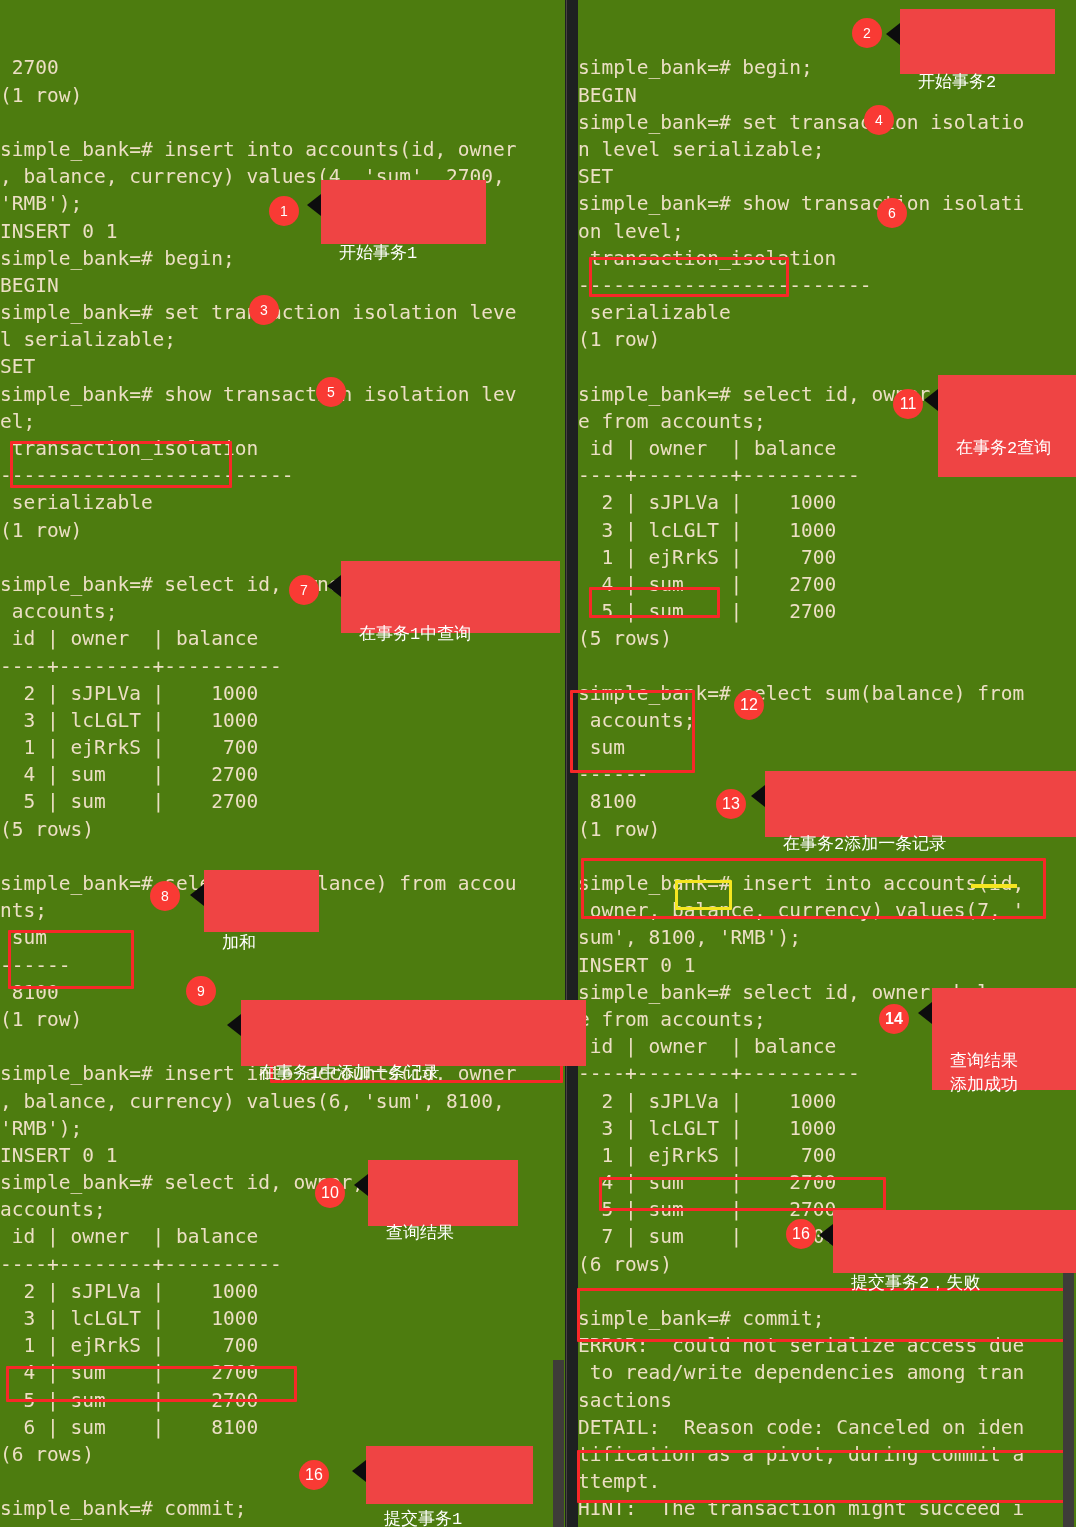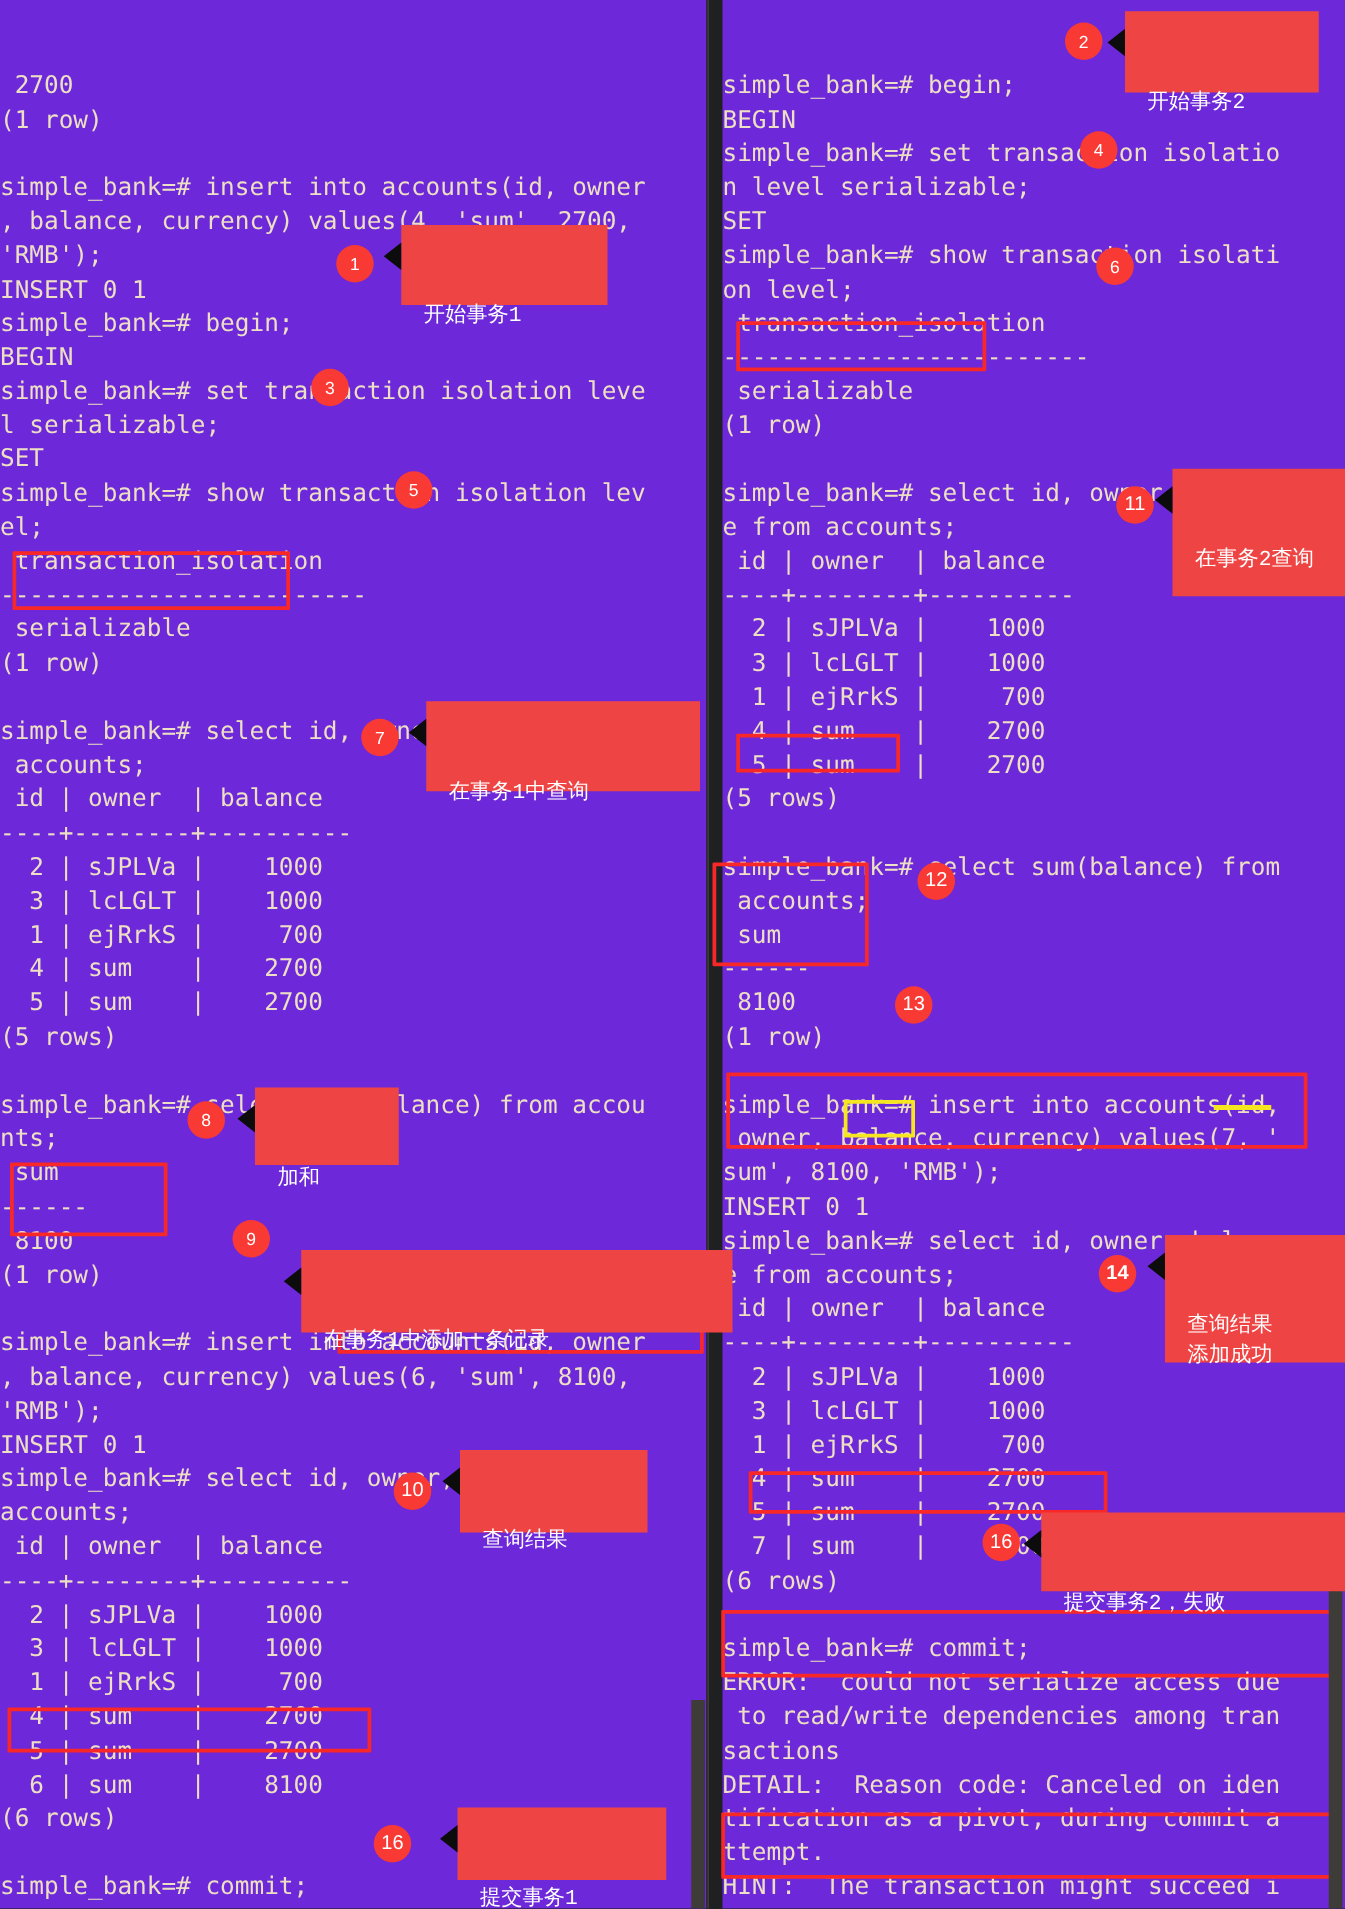--- a/index.html
+++ b/index.html
@@ -12,21 +12,21 @@
     width: 1076px;
     height: 1527px;
     background: #1e2021;
     overflow: hidden;
     font-family: "DejaVu Sans Mono", "Liberation Mono", monospace;
   }
   .panel {
     position: absolute;
     top: 0;
     height: 1527px;
-    background: #6d28d9;
+    background: #4d7c0f;
     color: #ecdfc4;
     font-size: 19.5px;
     line-height: 27.2px;
     white-space: pre;
     letter-spacing: 0px;
     overflow: hidden;
   }
   #panel-left  { left: 0px;   width: 565px; }
   #panel-right { left: 578px; width: 498px; }
 
@@ -206,20 +206,24 @@
   <div class="callout" style="left:368px; top:1160px; width:150px; height:66px;">
     <span class="arrow"></span>
     <span>查询结果</span>
   </div>
 
   <div class="callout" style="left:938px; top:375px; width:138px; height:102px;">
     <span class="arrow"></span>
     <span>在事务2查询</span>
   </div>
 
+  <div class="callout" style="left:765px; top:771px; width:311px; height:66px;">
+    <span class="arrow"></span>
+    <span>在事务2添加一条记录</span>
+  </div>
 
   <div class="callout" style="left:932px; top:988px; width:144px; height:102px;">
     <span class="arrow"></span>
     <span>查询结果
 添加成功</span>
   </div>
 
   <div class="callout" style="left:366px; top:1446px; width:167px; height:58px;">
     <span class="arrow"></span>
     <span>提交事务1</span>

